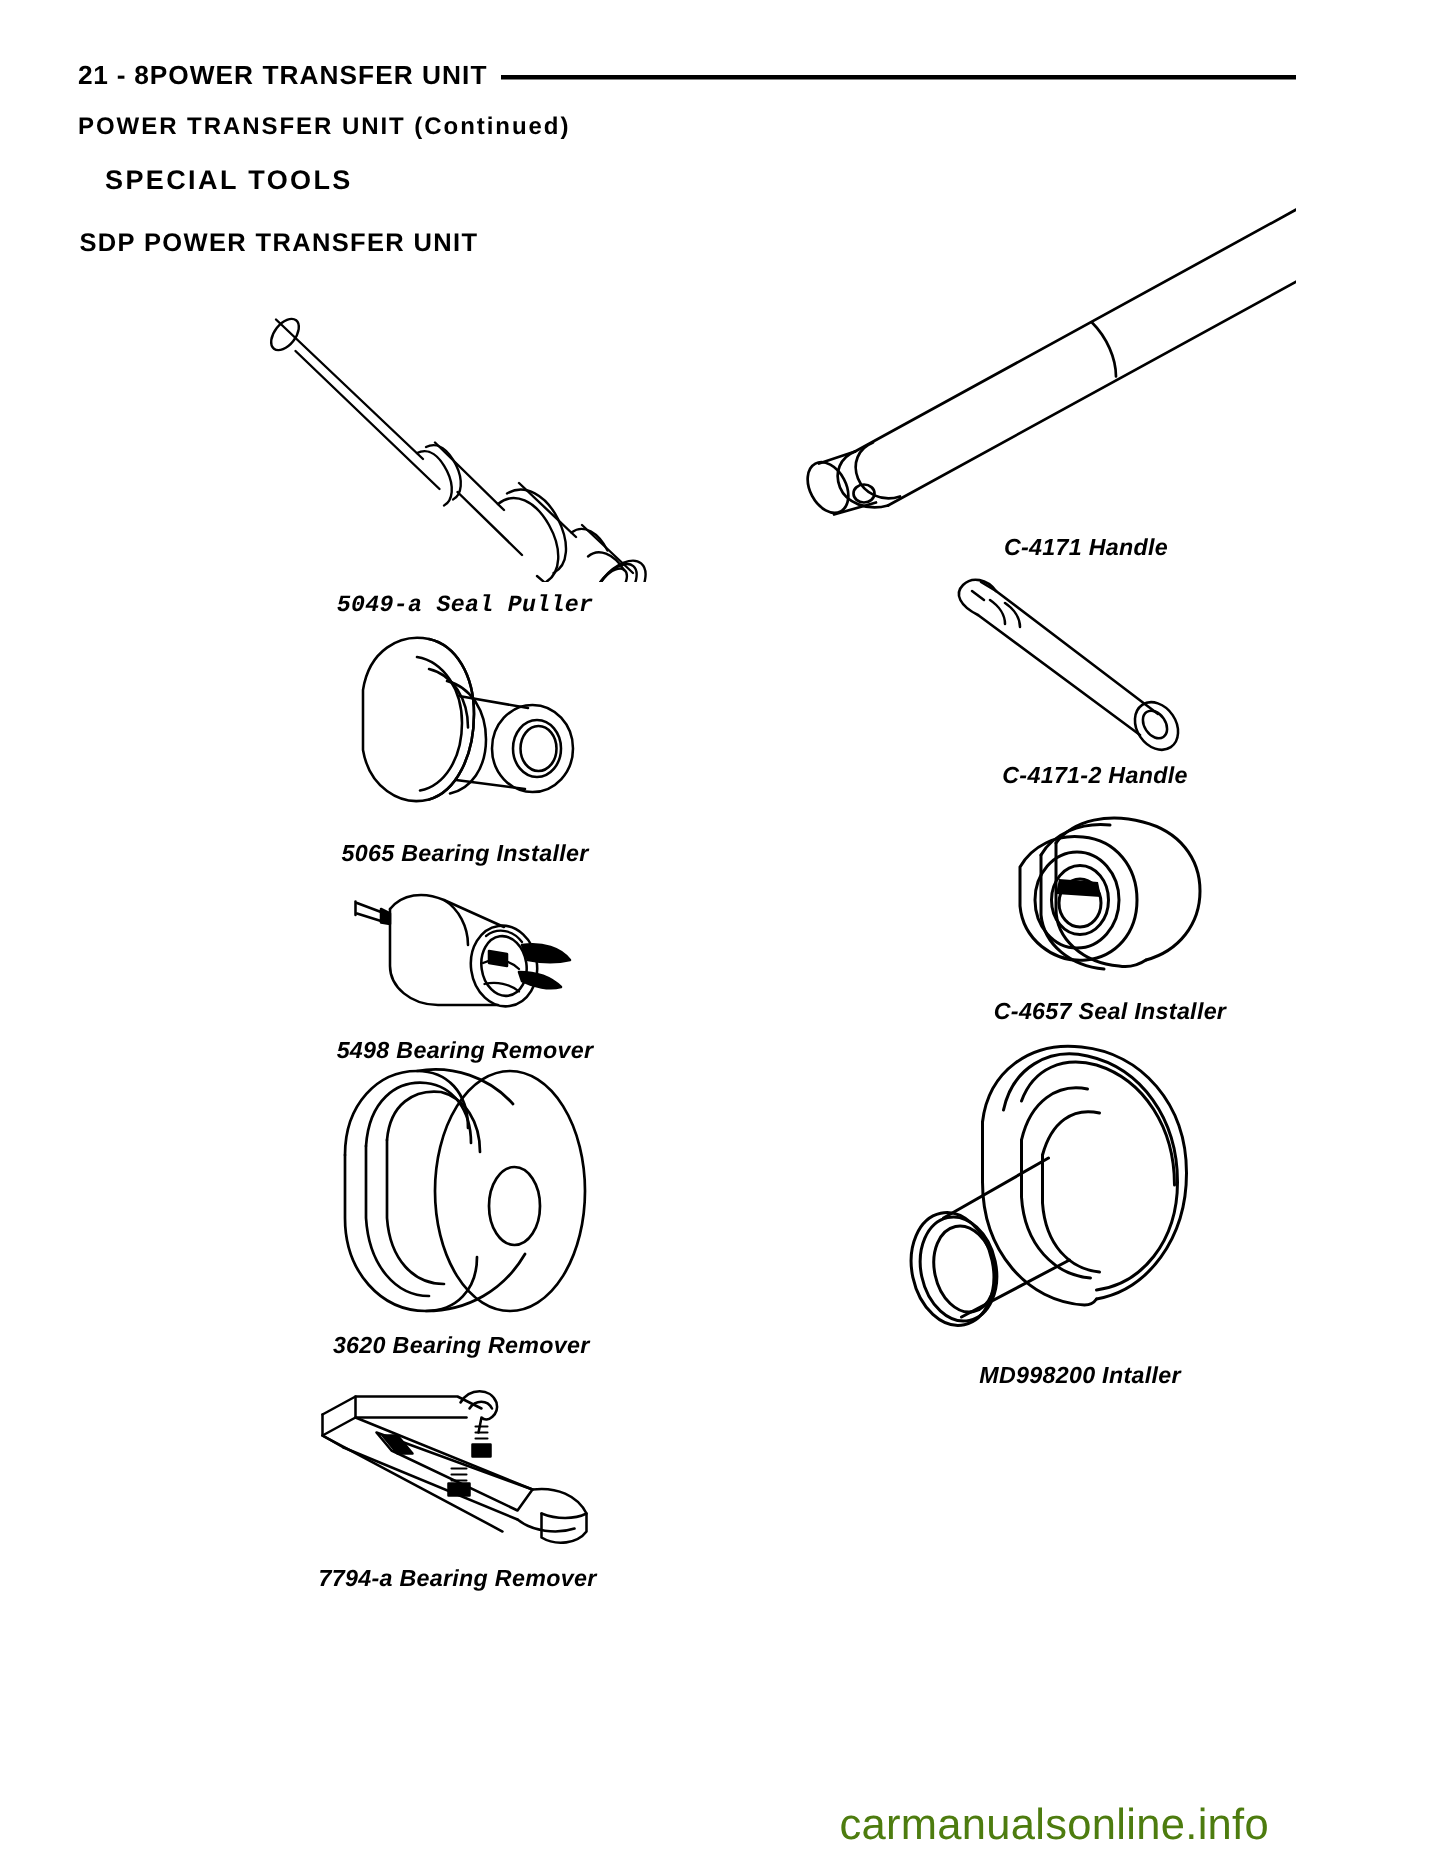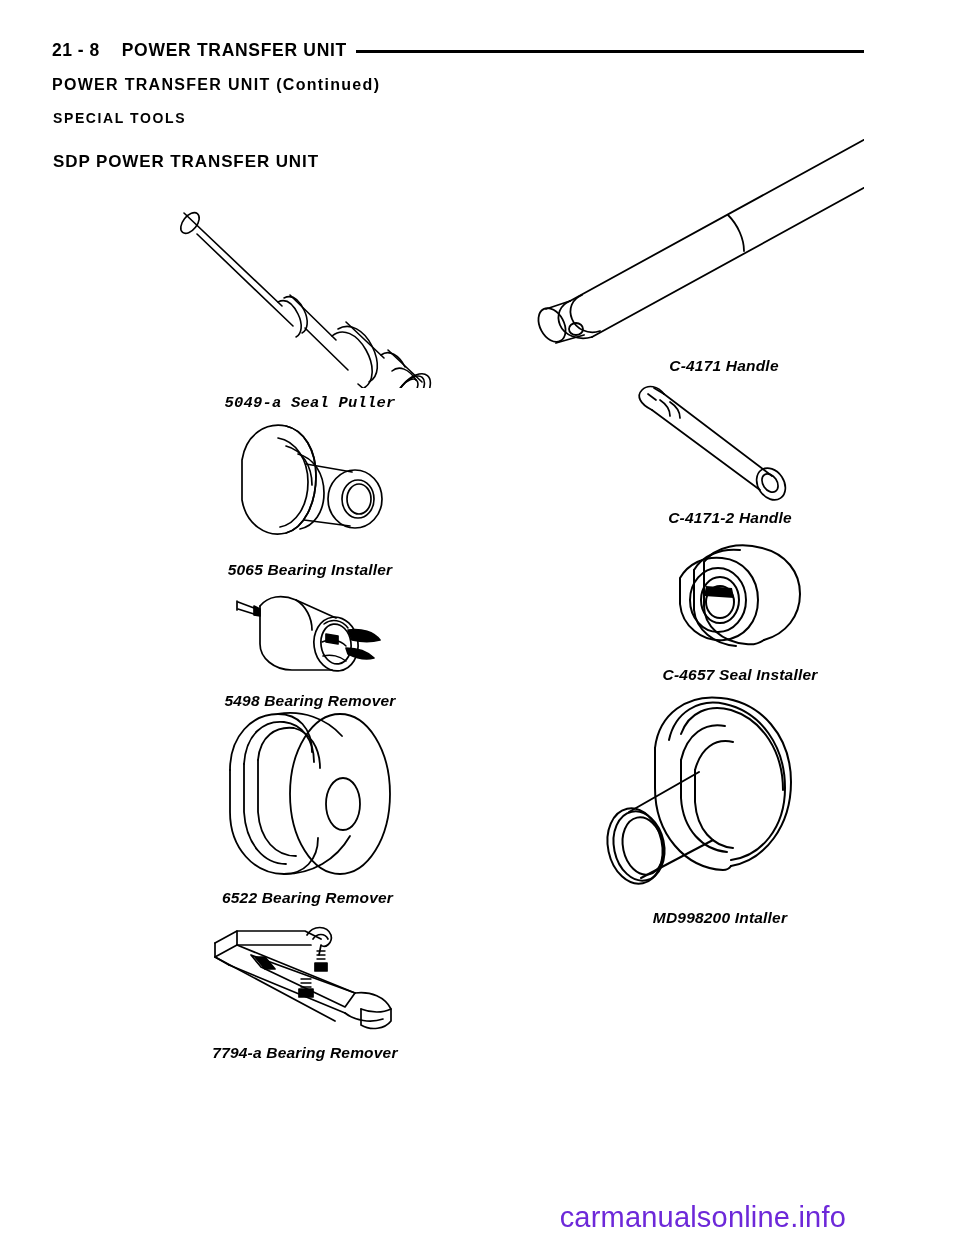--- a/index.html
+++ b/index.html
@@ -34,21 +34,20 @@
     font-size: 17.5px;
     font-weight: bold;
     letter-spacing: 0.5px;
     white-space: nowrap;
   }
   .header-section {
     font-size: 17.5px;
     font-weight: bold;
     letter-spacing: 0.7px;
     white-space: nowrap;
-    margin-left: 22px;
   }
   .header-rule {
     flex: 1 1 auto;
     height: 0;
     border-top: 3px solid #000;
     margin: 0 9px 0 9px;
     position: relative;
     top: 1px;
   }
   .header-book {
@@ -65,23 +64,23 @@
     top: 76px;
     font-size: 16px;
     font-weight: bold;
     letter-spacing: 1.3px;
     white-space: nowrap;
   }
 
   
   .special-tools-heading {
     position: absolute;
-    left: 53px;
+    left: 70px;
     top: 110px;
-    font-size: 14px;
+    font-size: 18px;
     font-weight: bold;
     letter-spacing: 1.6px;
   }
   .sdp-heading {
     position: absolute;
     left: 53px;
     top: 152px;
     font-size: 17px;
     font-weight: bold;
     letter-spacing: 0.9px;
@@ -137,21 +136,21 @@
 
   #fig-md998200 { left: 555px; top: 672px; width: 250px; }
   #fig-md998200 .tool-caption { margin-top: 6px; text-align: center; }
 
   
   .watermark {
     position: absolute;
     right: 18px;
     bottom: 8px;
     font-size: 29px;
-    color: #6d28d9;
+    color: #4d7c0f;
     letter-spacing: 0.2px;
     white-space: nowrap;
     margin-left: 11px;
   }
 </style>
 </head>
 <body>
 
 <div class="page">
 
@@ -266,21 +265,21 @@
         <path d="M58 52 L58 104 C60 132 76 148 96 148"></path>
 
         <path d="M78 6 C102 2 126 10 142 28"></path>
         <path d="M84 166 C112 166 136 152 150 128"></path>
 
         <ellipse cx="140" cy="86" rx="50" ry="80"></ellipse>
 
         <ellipse cx="143" cy="96" rx="17" ry="26"></ellipse>
       </svg>
     </div>
-    <figcaption class="tool-caption">6522 Bearing Remover</figcaption>
+    <figcaption class="tool-caption">3620 Bearing Remover</figcaption>
   </figure>
 
   <figure class="tool-fig" id="fig-7794">
     <div class="tool-art">
       <svg viewBox="0 0 220 115" fill="none" stroke="#000" stroke-width="1.7" stroke-linejoin="round" stroke-linecap="round">
 
         <path d="M20 22 L42 10 L110 10 L126 18"></path>
         <path d="M20 22 L20 36 L34 44"></path>
         <path d="M42 10 L42 24 L20 36"></path>
         <path d="M42 24 L116 24"></path>

